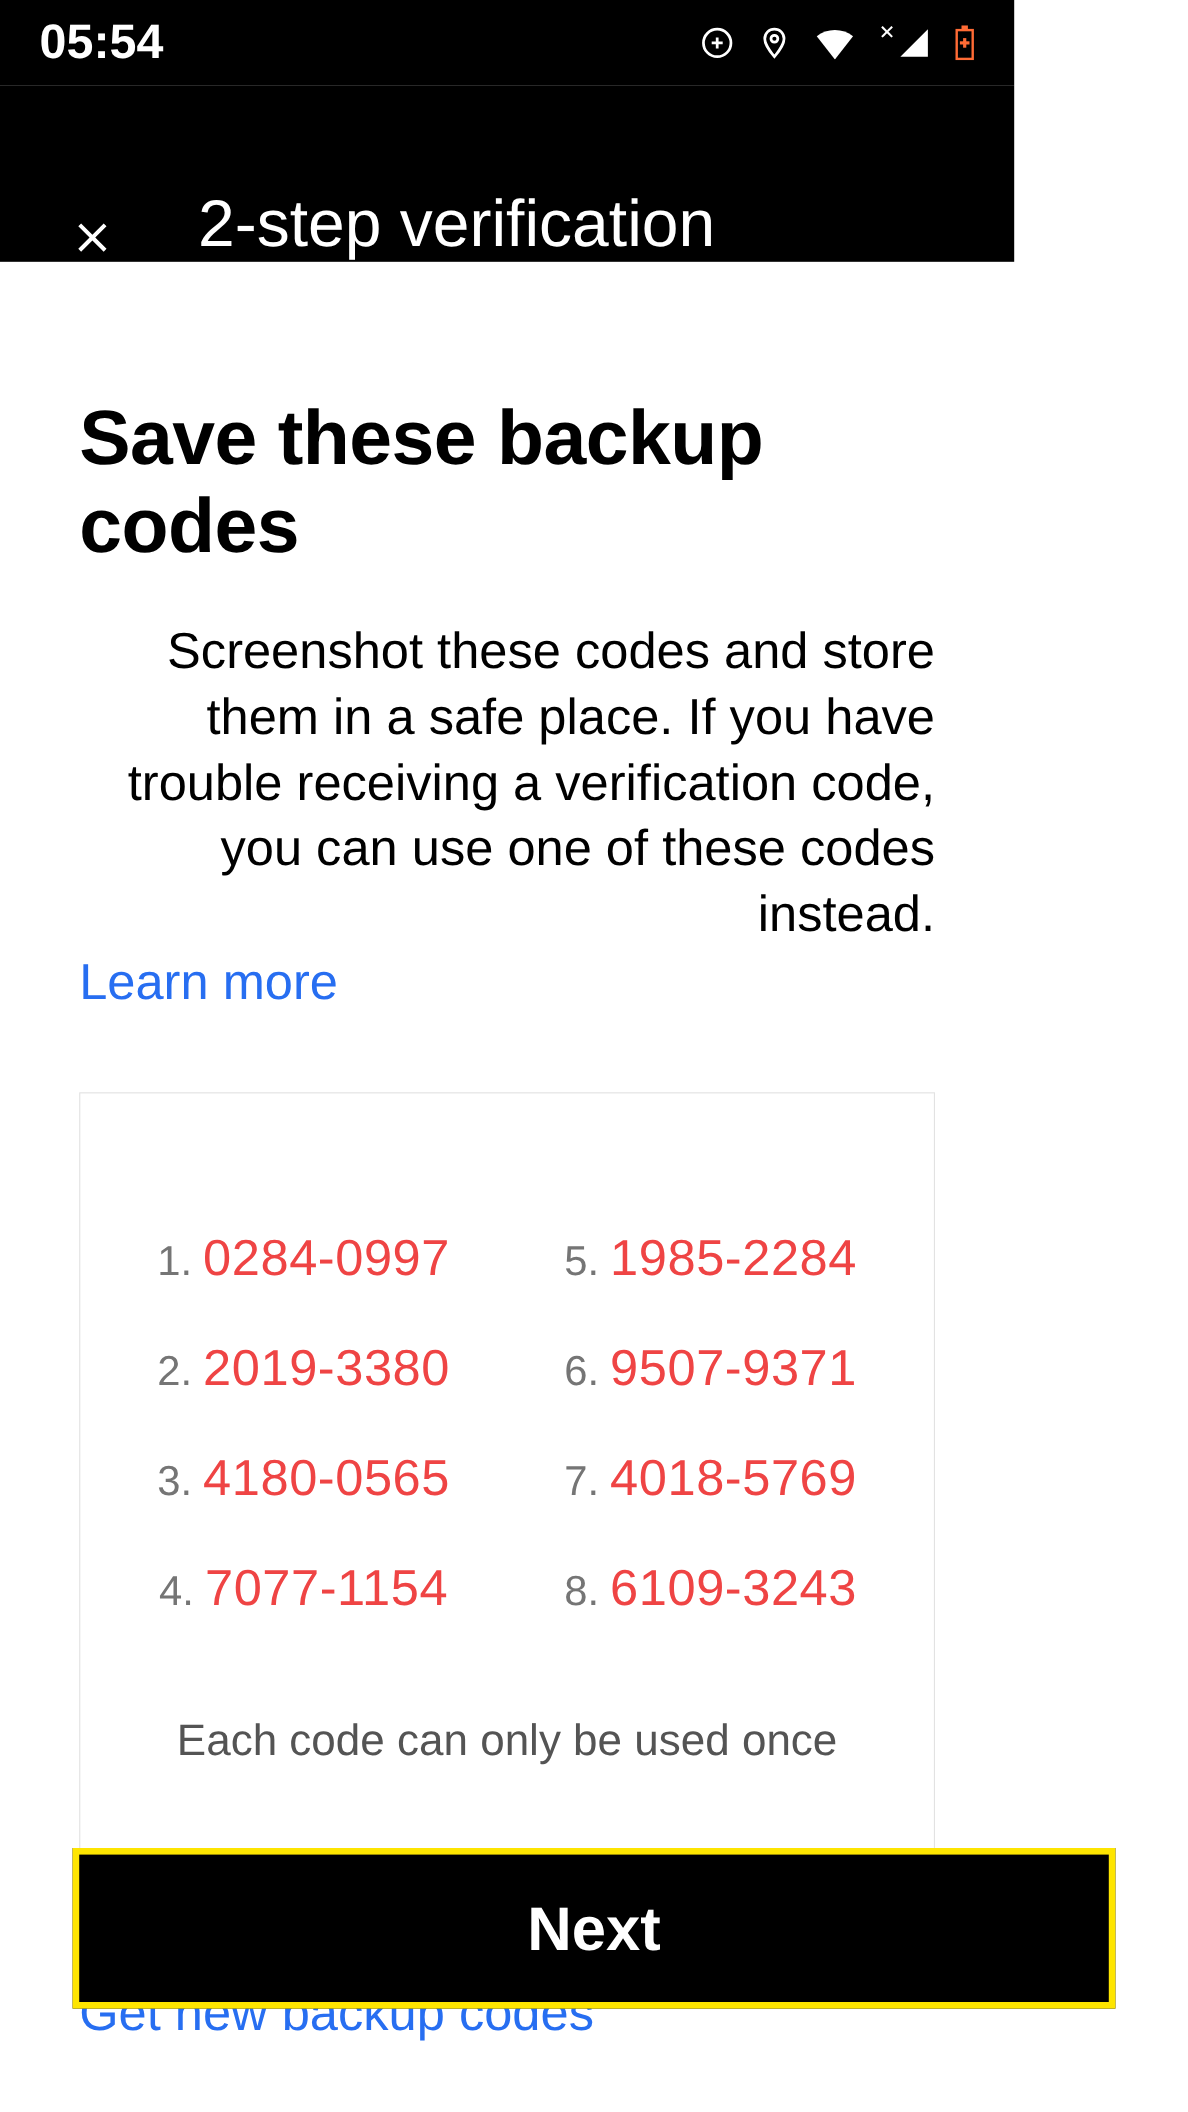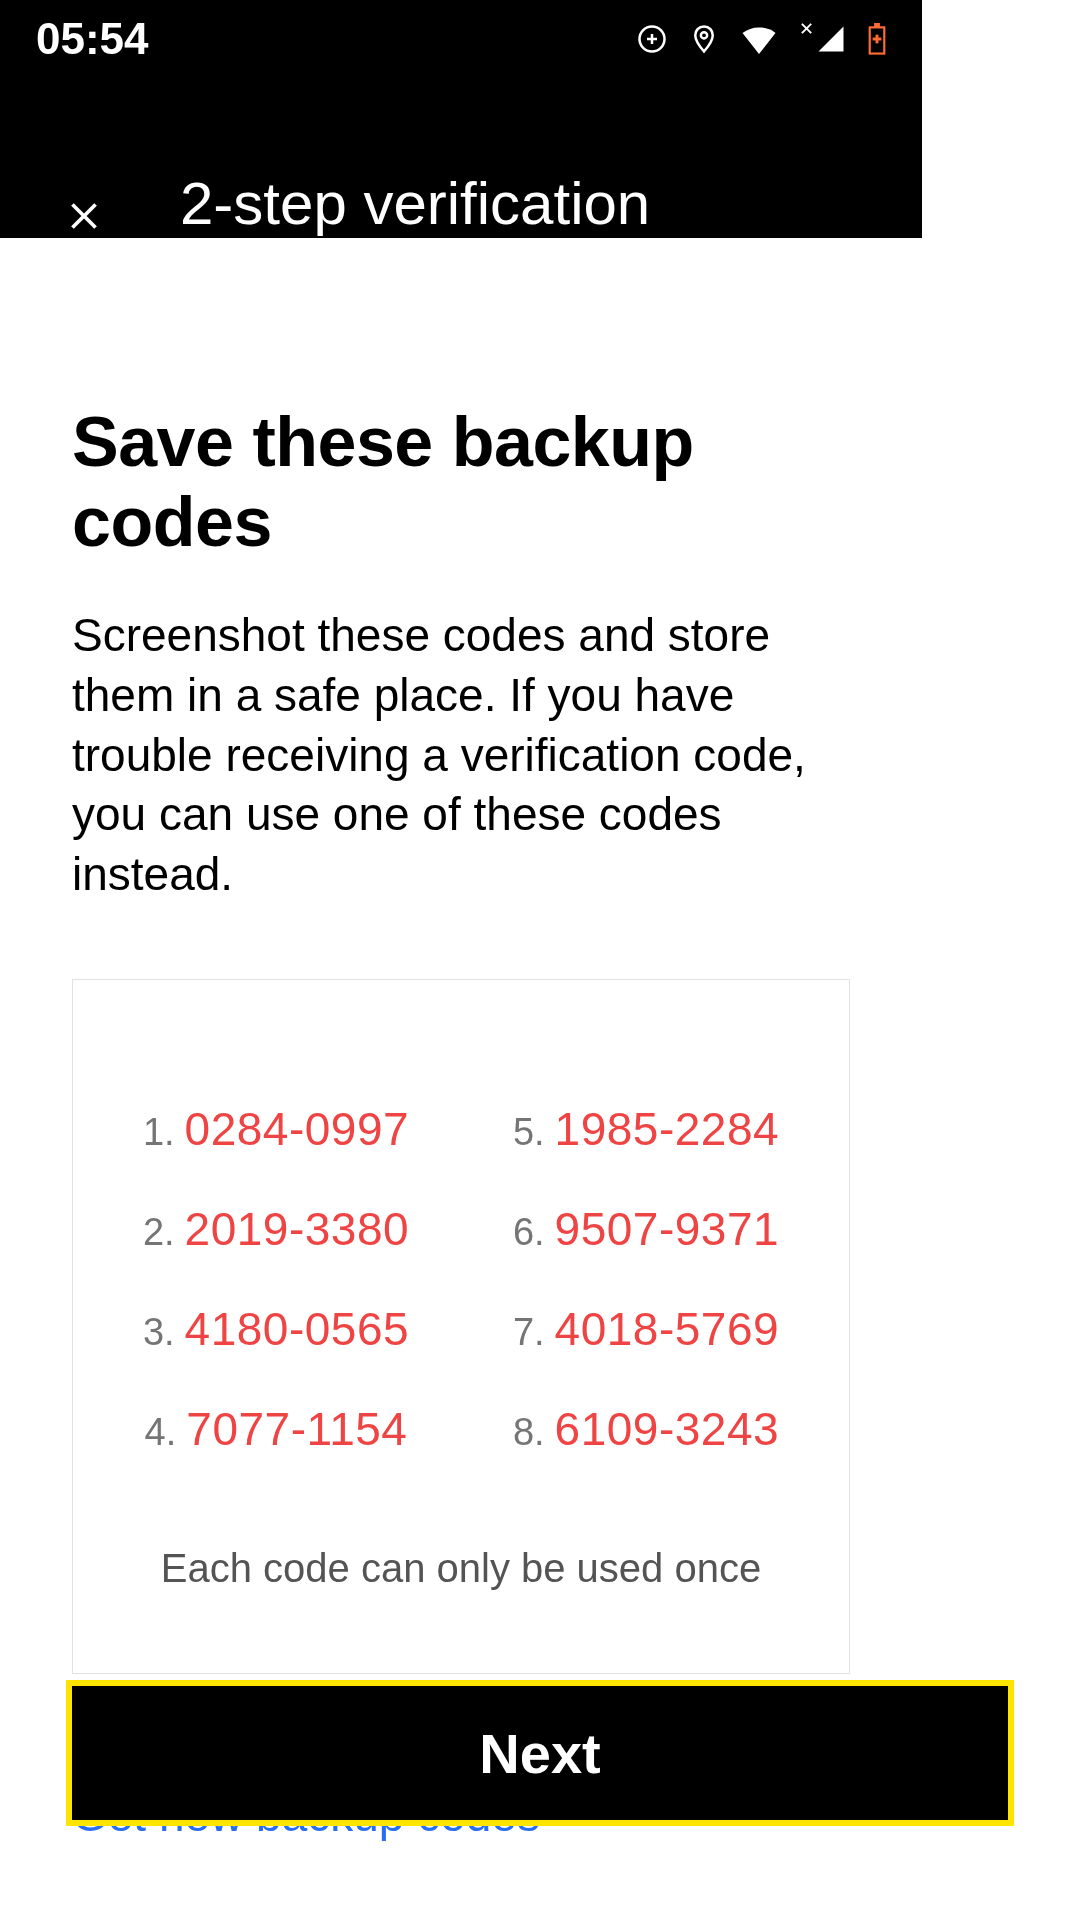--- a/index.html
+++ b/index.html
@@ -168,20 +168,21 @@
   <div class="app-header">
     <svg class="close-icon" viewBox="0 0 24 24" fill="#fff">
         <path d="M19 6.41L17.59 5 12 10.59 6.41 5 5 6.41 10.59 12 5 17.59 6.41 19 12 13.41 17.59 19 19 17.59 13.41 12z"></path>
       </svg>
     <span class="header-title">2-step verification</span>
   </div>
 
   <div class="content">
     <h1 class="main-heading">Save these backup codes</h1>
     <p class="description">Screenshot these codes and store them in a safe place. If you have trouble receiving a verification code, you can use one of these codes instead.</p>
+    <a class="learn-more">Learn more</a>
 
     <div class="codes-box">
       <div class="codes-grid">
         <div class="code-item">
           <span class="code-num">1.</span>
           <span class="code-val">0284-0997</span>
         </div>
         <div class="code-item">
           <span class="code-num">5.</span>
           <span class="code-val">1985-2284</span>
@@ -225,23 +226,23 @@
 <style>
 
 body { width: 1080px; height: 1920px; }
 .wrap { width: 922px; height: 1920px; }
 .status-bar { height: 78px; padding: 0 36px; }
 .status-time { font-size: 44px; }
 .status-icons { gap: 22px; }
 .app-header { height: 160px; padding: 0 62px; gap: 74px; }
 .close-icon { width: 44px; height: 44px; }
 .header-title { font-size: 60px; }
-.content { padding: 120px 72px 0 72px; margin-top: 44px; }
+.content { padding: 120px 72px 0 72px; }
 .main-heading { font-size: 70px; margin-bottom: 44px; }
-.description { font-size: 46px; }
+.description { font-size: 46px; text-align: right; }
 .learn-more { font-size: 46px; }
 .codes-box { margin-top: 74px; padding: 122px 40px 82px; }
 .codes-grid { row-gap: 46px; column-gap: 44px; margin-bottom: 90px; }
 .code-item { font-size: 46px; gap: 10px; }
 .code-num { font-size: 38px; }
 .codes-footer { font-size: 40px; }
 .new-codes-link { font-size: 46px; margin-top: 114px; }
 .next-button {
   left: 66px;
   width: 948px;

